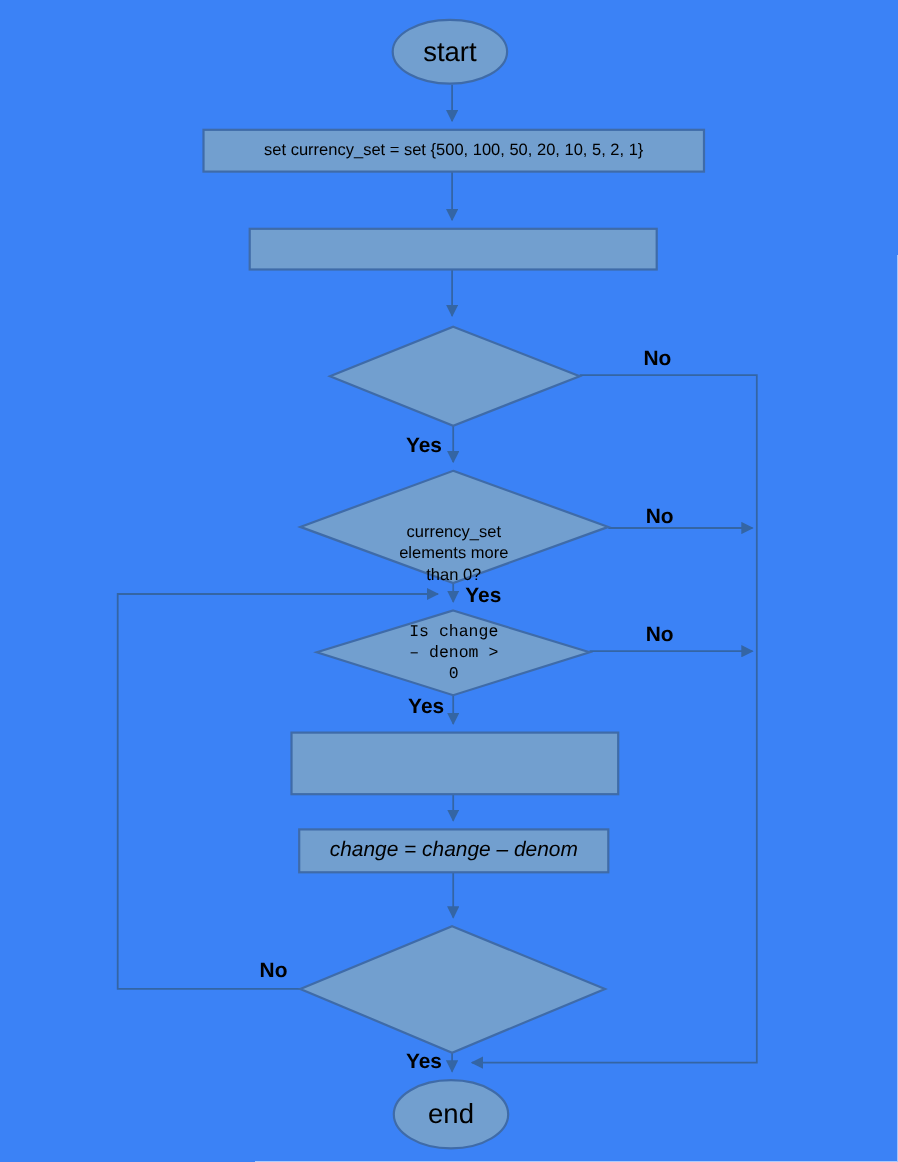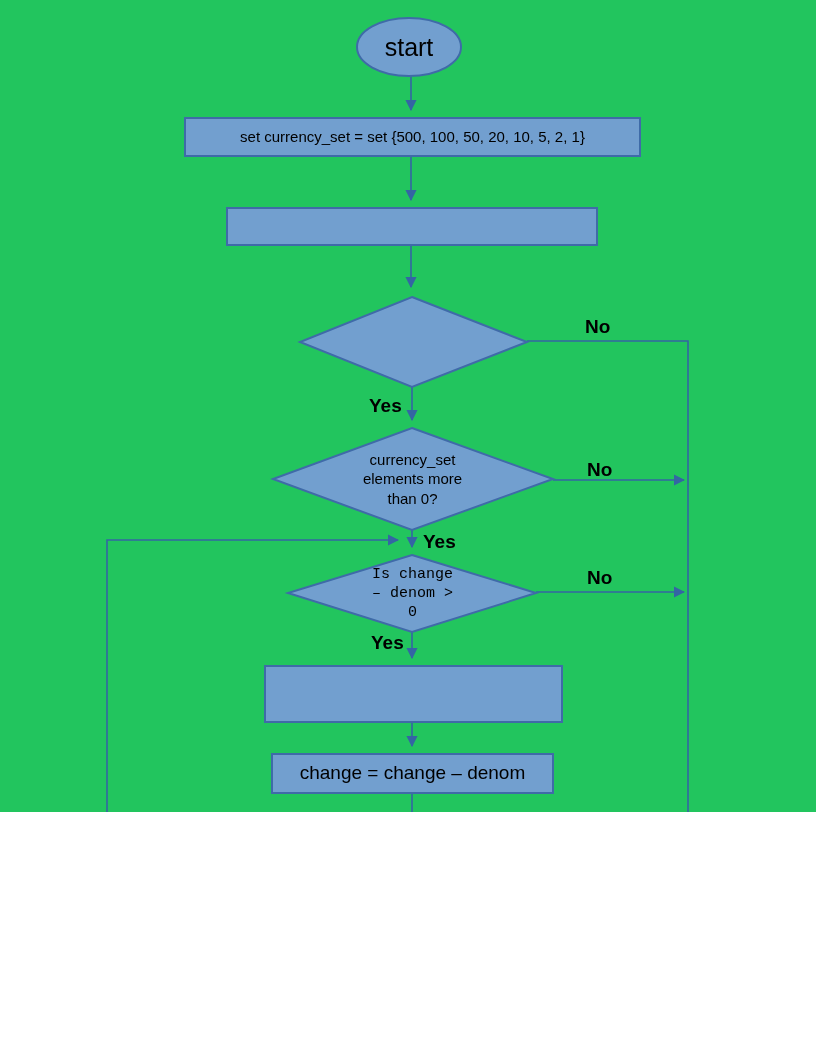--- a/index.html
+++ b/index.html
@@ -4,39 +4,39 @@
 <style>
   :root{
     --shape-fill:#729fcf;
     --shape-stroke:#3f6ba8;
     --line:#3465a4;
     --text:#000000;
   }
   html,body{margin:0;padding:0;background:#ffffff;}
   .canvas{
     position:relative;
-    width:816px;height:812px;
-    background:#22c55e;
+    width:816px;height:1056px;
+    background:#3b82f6;
     font-family:"Liberation Sans", sans-serif;
     color:var(--text);
     overflow:hidden;
   }
   .canvas svg{position:absolute;left:0;top:0;}
   .node-label{
     position:absolute;
     display:flex;align-items:center;justify-content:center;
     text-align:center;
     color:var(--text);
     line-height:1.28;
     pointer-events:none;
     white-space:pre-line;
   }
   .terminal{font-size:25px;}
   .process{font-size:15px;}
-  .process-big{font-size:19px;}
+  .process-big{font-size:19px;font-style:italic;}
   .decision{font-size:15px;}
   .edge-label{
     position:absolute;
     font-size:19px;font-weight:bold;color:var(--text);
     pointer-events:none;
   }
 </style>
 </head>
 <body>
 
@@ -78,21 +78,21 @@
       <ellipse cx="410" cy="1013" rx="52" ry="31"></ellipse>
     </g>
   </svg>
 
   <div class="node-label terminal" style="left:357px;top:18px;width:104px;height:58px;">start</div>
 
   <div class="node-label process" style="left:185px;top:118px;width:455px;height:38px;">set currency_set = set {500, 100, 50, 20, 10, 5, 2, 1}</div>
 
 
 
-  <div class="node-label decision" style="left:360px;top:428px;width:105px;height:102px;">currency_set elements more than 0?</div>
+  <div class="node-label decision" style="left:360px;top:452px;width:105px;height:102px;">currency_set elements more than 0?</div>
 
   <div class="node-label decision" style="left:365px;top:555px;width:95px;height:77px;font-family:Liberation Mono, monospace;">Is change – denom &gt; 0</div>
 
 
   <div class="node-label process-big" style="left:272px;top:754px;width:281px;height:39px;">change = change – denom</div>
 
 
   <div class="node-label terminal" style="left:358px;top:982px;width:104px;height:62px;">end</div>
 
   <div class="edge-label" style="left:585px;top:316px;">No</div>

